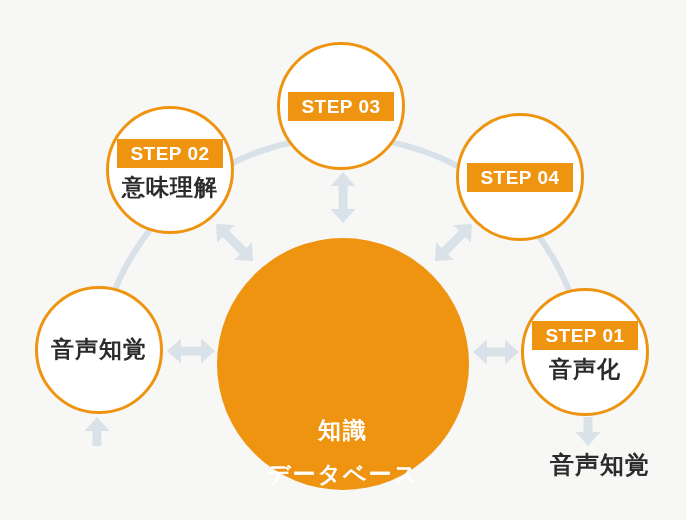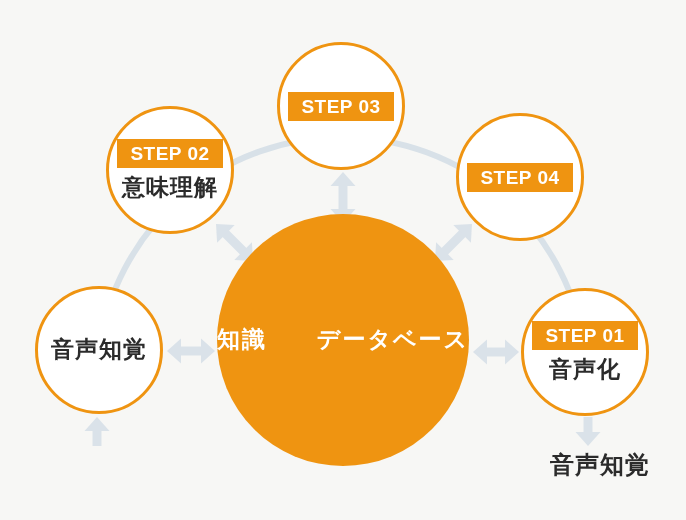--- a/index.html
+++ b/index.html
@@ -47,28 +47,28 @@
   .step-title {
     font-size: 23px;
     font-weight: bold;
     color: #2b2b2b;
     letter-spacing: 1px;
     line-height: 1.2;
     white-space: nowrap;
   }
   .center-circle {
     position: absolute;
-    left: 217px; top: 214px;
+    left: 217px; top: 238px;
     width: 252px; height: 252px;
     border-radius: 50%;
     background: #ef9411;
     display: flex;
-    flex-direction: row;
+    flex-direction: column;
     align-items: center;
-    justify-content: space-between;
+    justify-content: flex-end;
     gap: 14px;
     z-index: 2;
   }
   .center-line {
     color: #ffffff;
     font-size: 23px;
     font-weight: bold;
     letter-spacing: 2px;
     line-height: 1.3;
     white-space: nowrap;

